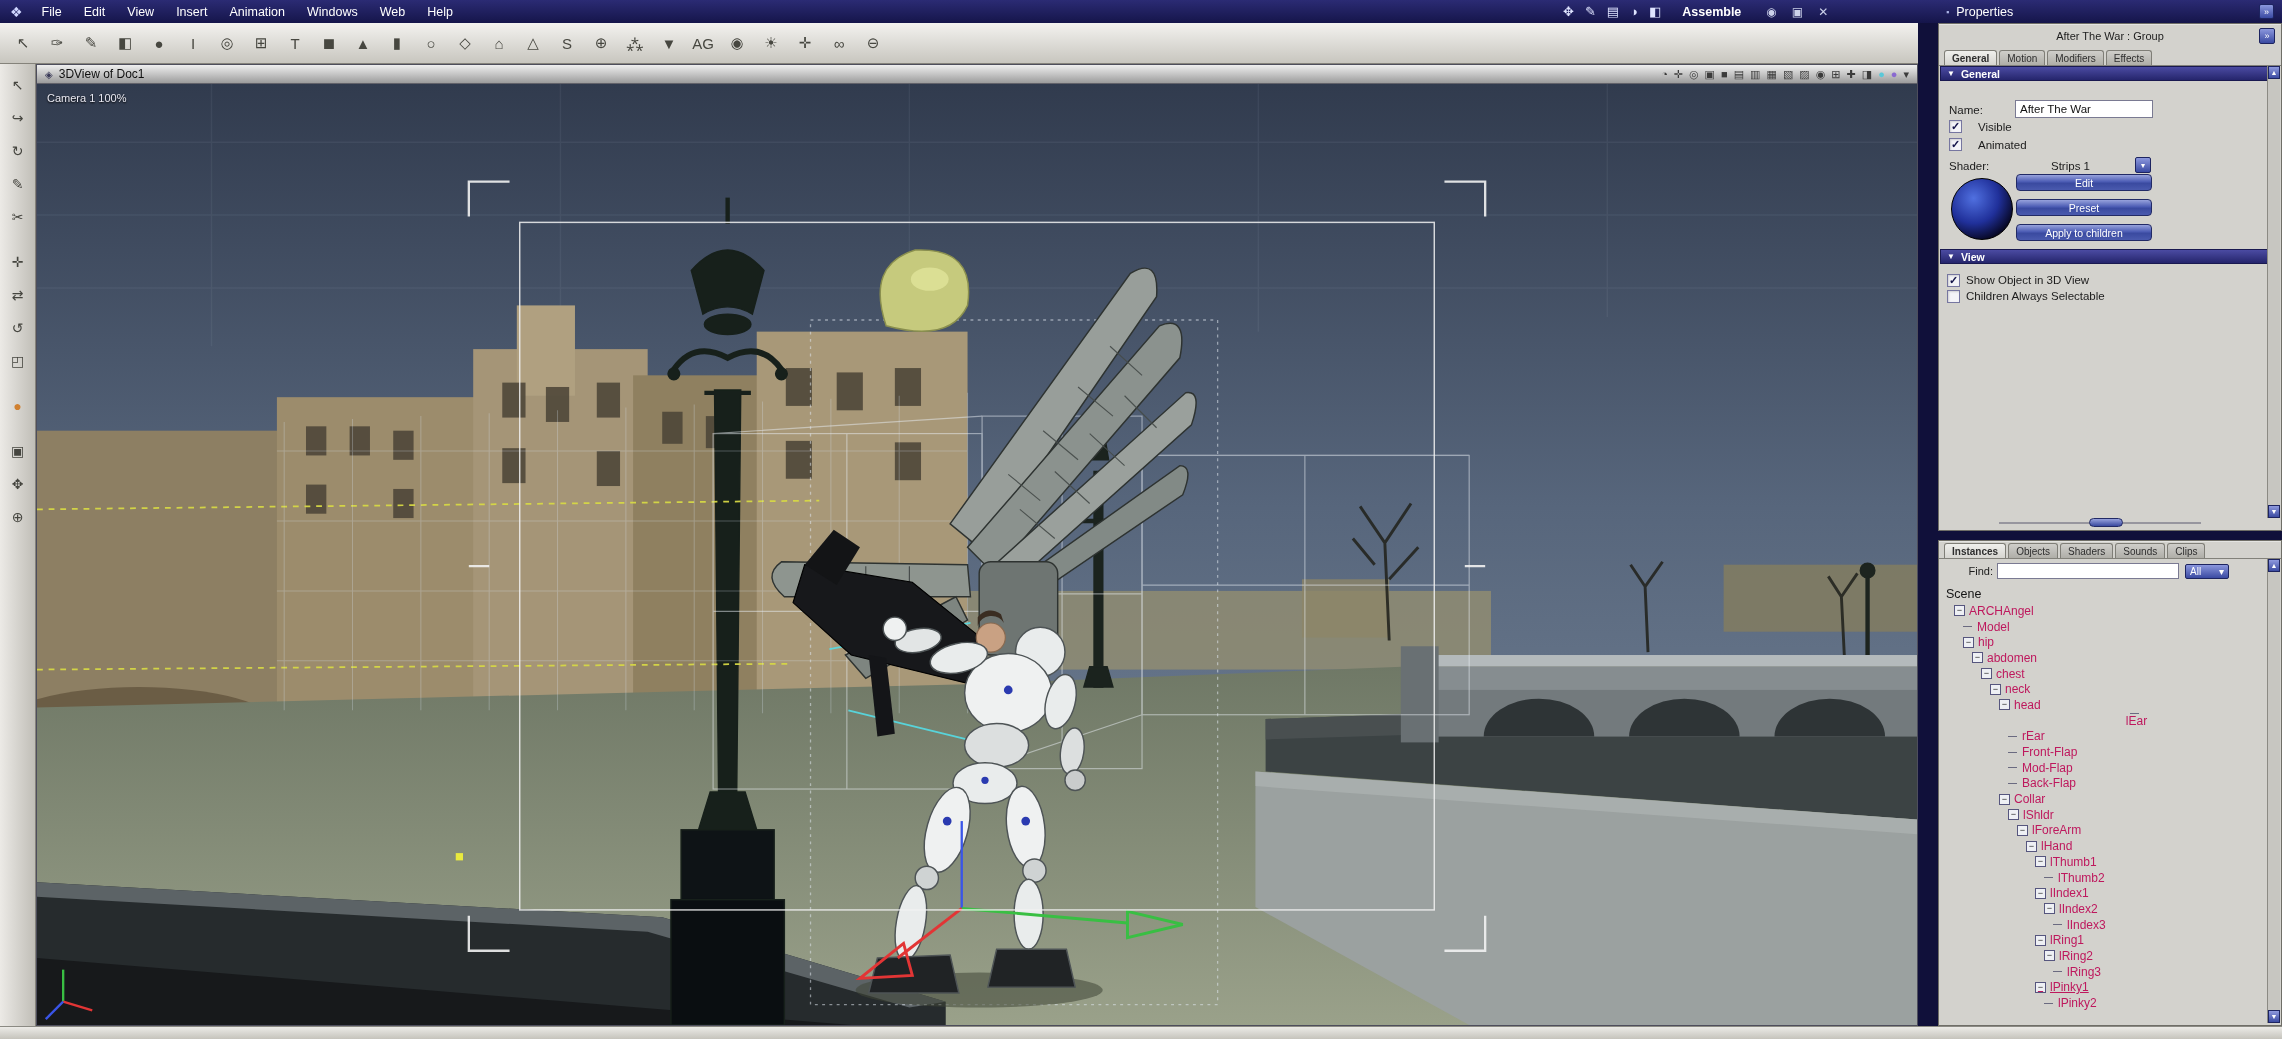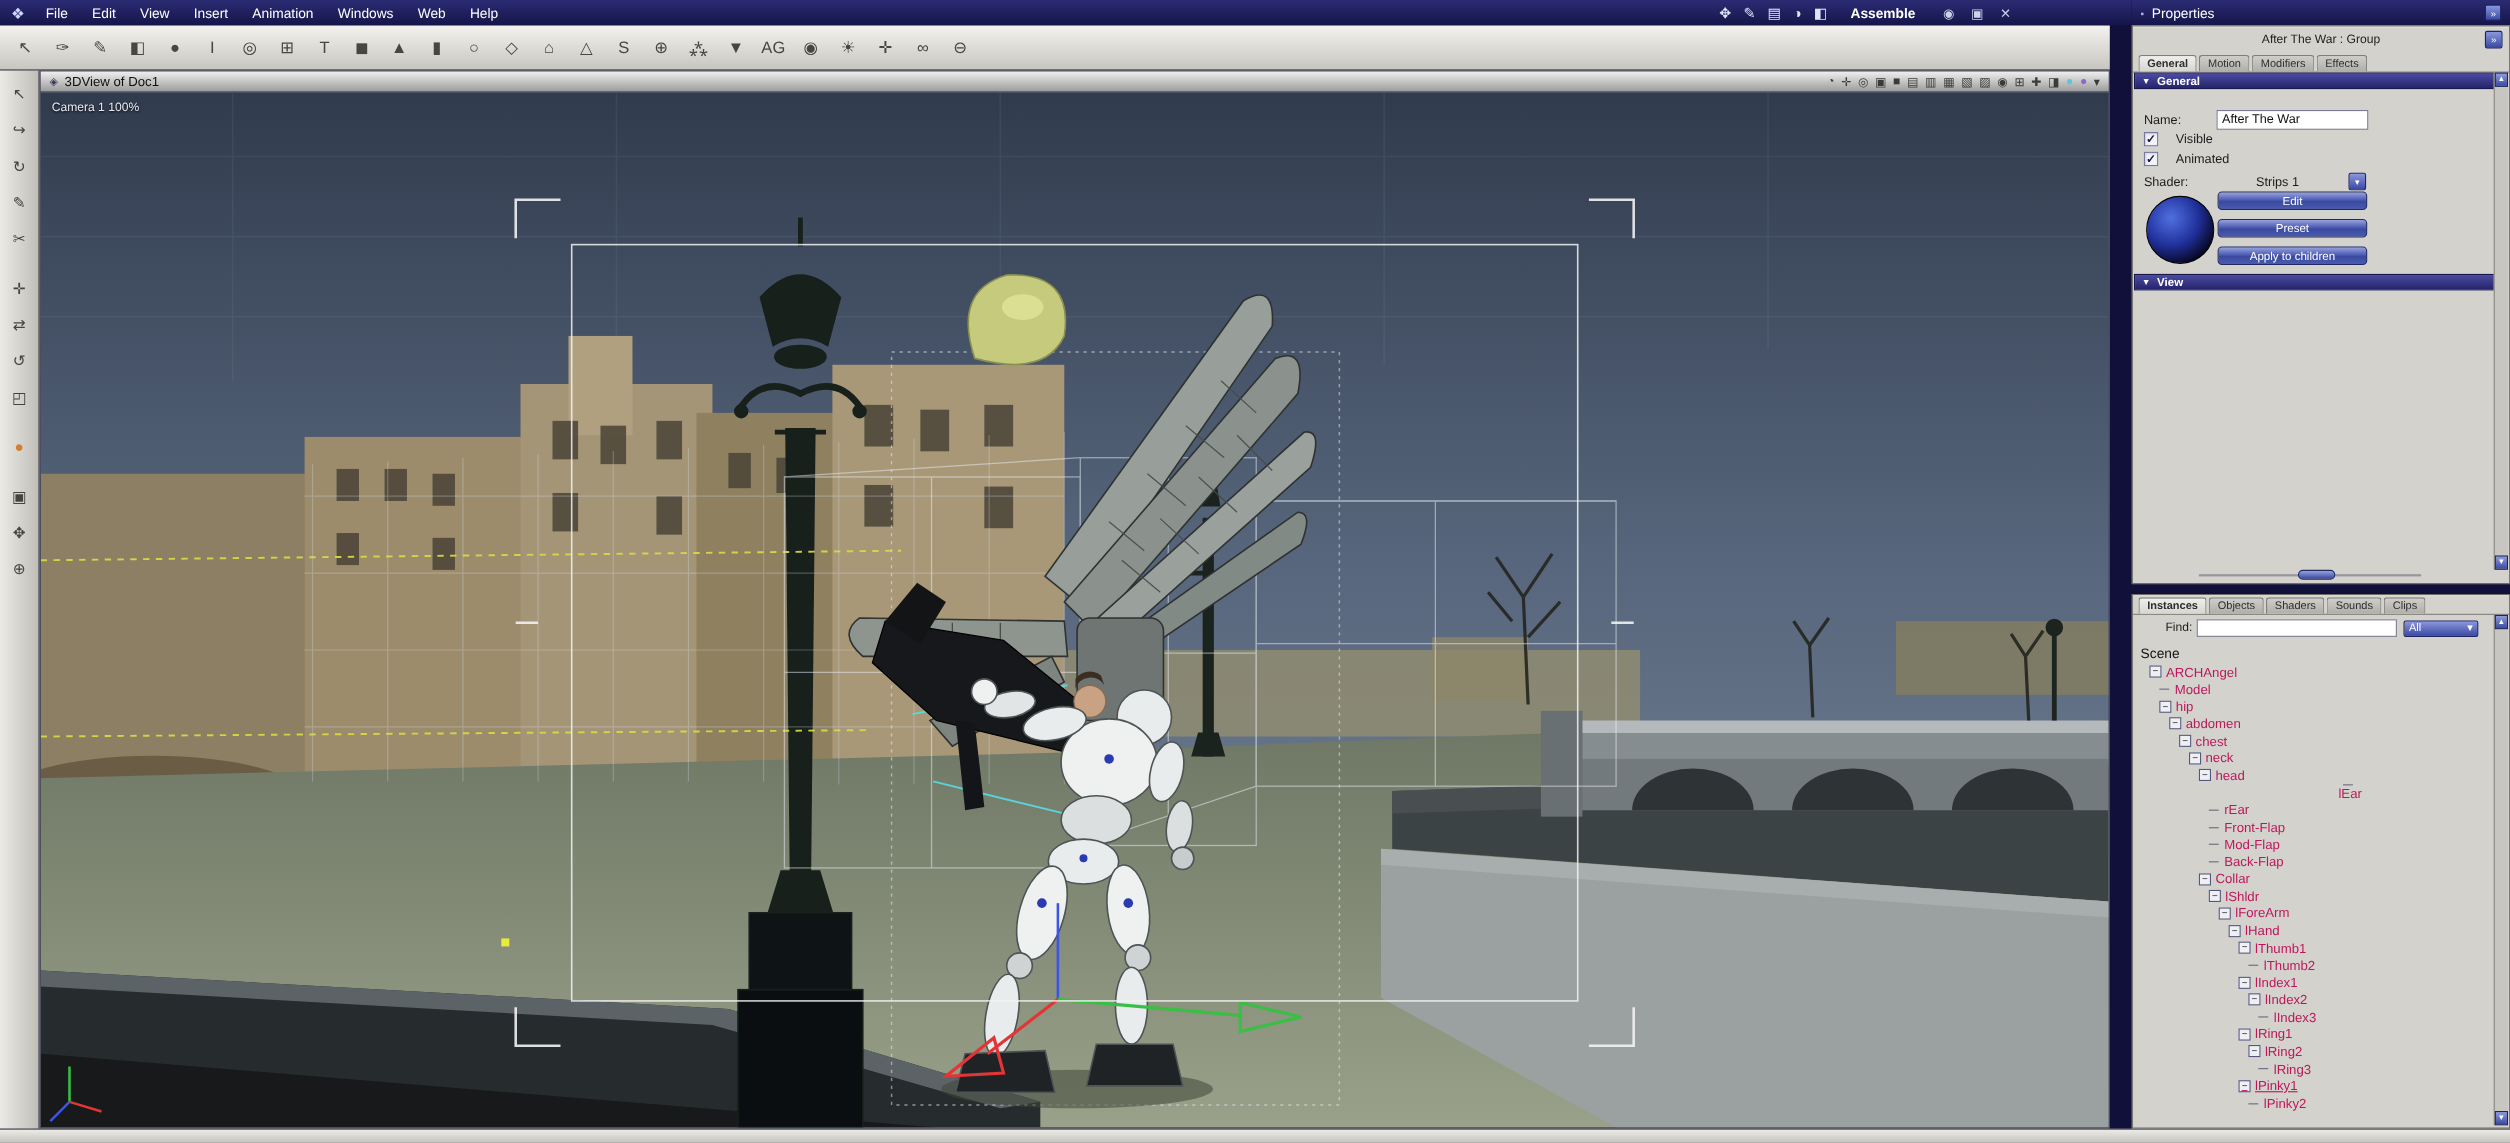--- a/index.html
+++ b/index.html
@@ -83,21 +83,21 @@
 .sbtn.dn{bottom:0}
 .sbtn.dn::after{content:"▼"}
 .hslider{position:absolute;left:60px;right:80px;bottom:3px;height:9px}
 .hslider::before{content:"";position:absolute;left:0;right:0;top:4px;height:2px;background:#97969e}
 .hhandle{position:absolute;left:90px;top:0;width:34px;height:9px;border-radius:5px;background:linear-gradient(#97a2dc,#3a4aa0);border:1px solid #222a66}
 
 
 .find-row{position:absolute;left:0;top:18px;width:100%;height:24px;display:flex;align-items:center}
 .find-label{width:58px;text-align:right;font-size:11px;color:#1c1c1c;padding-right:4px}
 .find-input{width:182px;height:16px;border:1px solid #7a7a92;background:#fff;font-size:11px;font-family:"Liberation Sans",sans-serif;padding:0 3px}
-.all-btn{margin-left:6px;width:68px;height:15px;background:linear-gradient(#8b97dd,#3a4aa2);border:1px solid #1d2460;border-radius:2px;color:#fff;font-size:10px;display:flex;align-items:center;padding:0 4px;gap:4px}
+.all-btn{margin-left:6px;width:44px;height:15px;background:linear-gradient(#8b97dd,#3a4aa2);border:1px solid #1d2460;border-radius:2px;color:#fff;font-size:10px;display:flex;align-items:center;padding:0 4px;gap:4px}
 .all-btn .cap{flex:1;text-align:left}
 .scene-label{position:absolute;left:7px;top:46px;font-size:12.5px;color:#141414}
 .tree{position:absolute;left:2px;top:62px;right:16px;bottom:0;overflow:hidden}
 .trow{display:flex;align-items:center;height:15.7px;font-size:12px;color:#be185d;white-space:nowrap}
 .tbox{width:11px;height:11px;border:1px solid #56567e;background:#eef0f4;display:none;align-items:center;justify-content:center;font-size:9px;color:#222;margin-right:4px;flex:none;line-height:1}
 .tbox::after{content:"−"}
 .trow.has-box .tbox{display:inline-flex}
 .tdash{width:9px;height:1px;background:#6a6a80;margin-right:5px;display:inline-block;flex:none}
 
 
@@ -461,20 +461,30 @@
           <span>Preset</span>
         </div>
         <div class="pbtn">
           <span>Apply to children</span>
         </div>
     </div>
     <div class="section-bar sec-view">
       <span class="tri">▼</span>
       <span>View</span>
     </div>
+    <div class="view-opts">
+      <div class="opt on">
+          <span class="check"></span>
+          <span>Show Object in 3D View</span>
+        </div>
+        <div class="opt">
+          <span class="check"></span>
+          <span>Children Always Selectable</span>
+        </div>
+    </div>
     <div class="vscroll">
       <span class="sbtn up"></span>
       <span class="sbtn dn"></span>
     </div>
     <div class="hslider">
         <span class="hhandle"></span>
       </div>
   </div>
 
   <div class="panel inst-panel">

